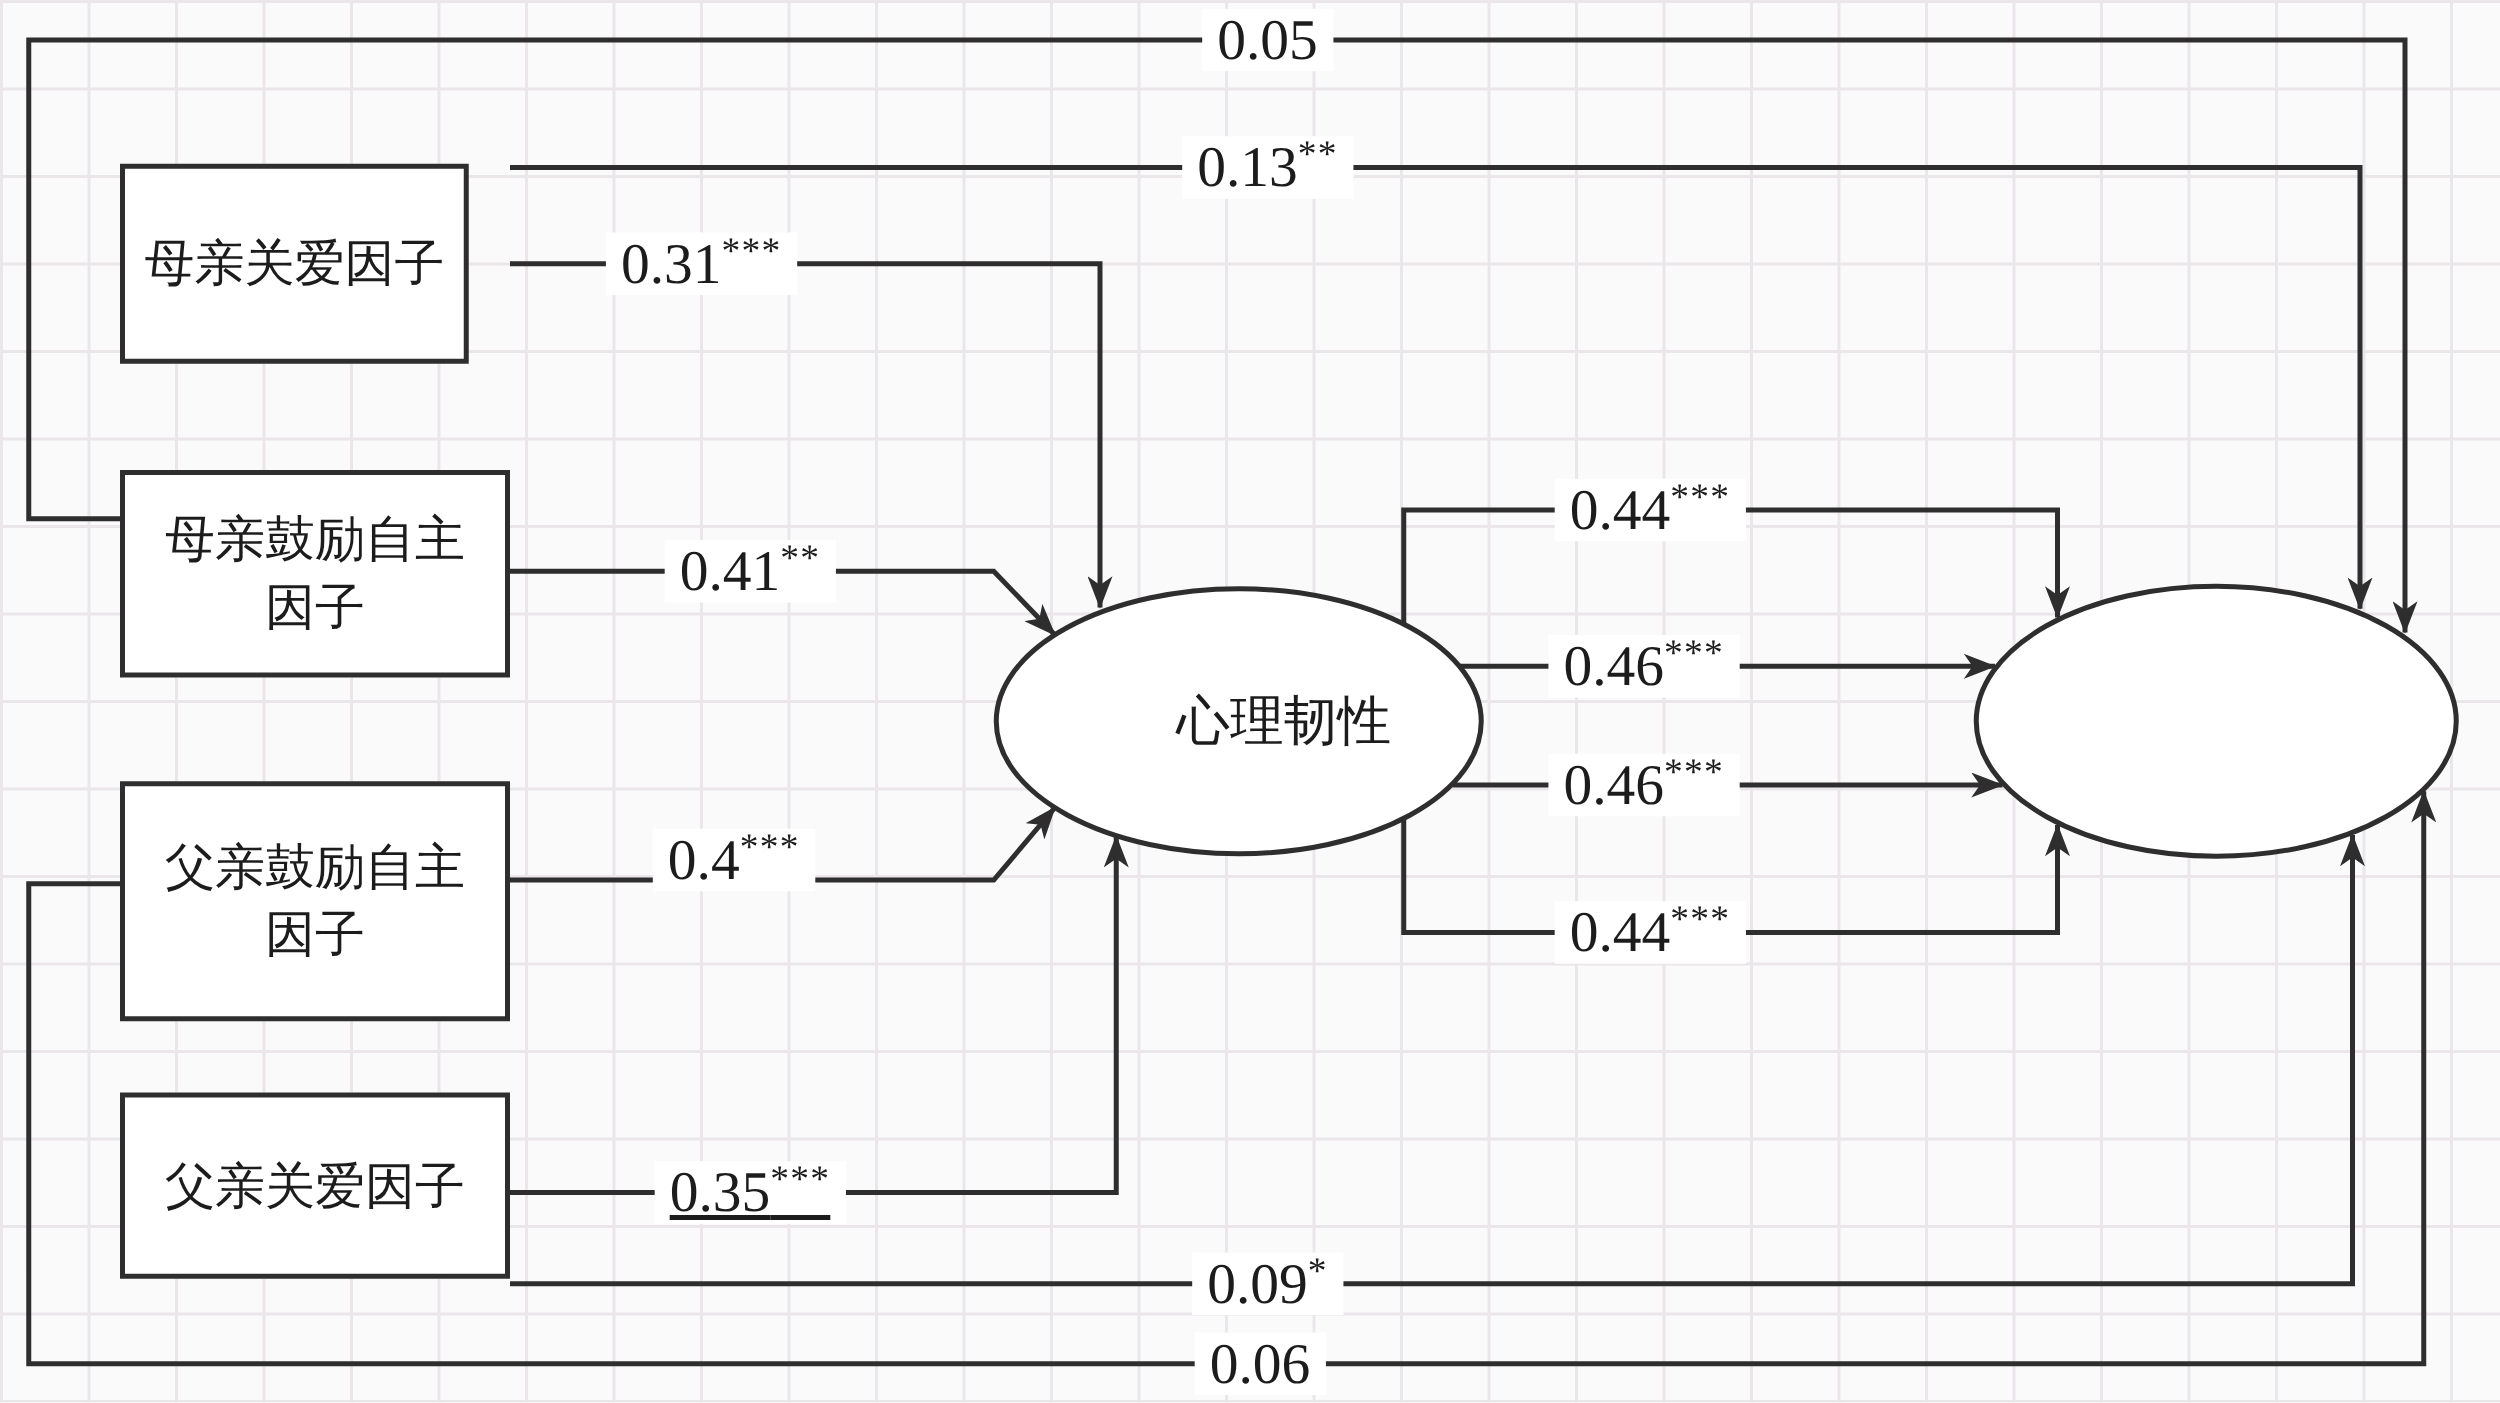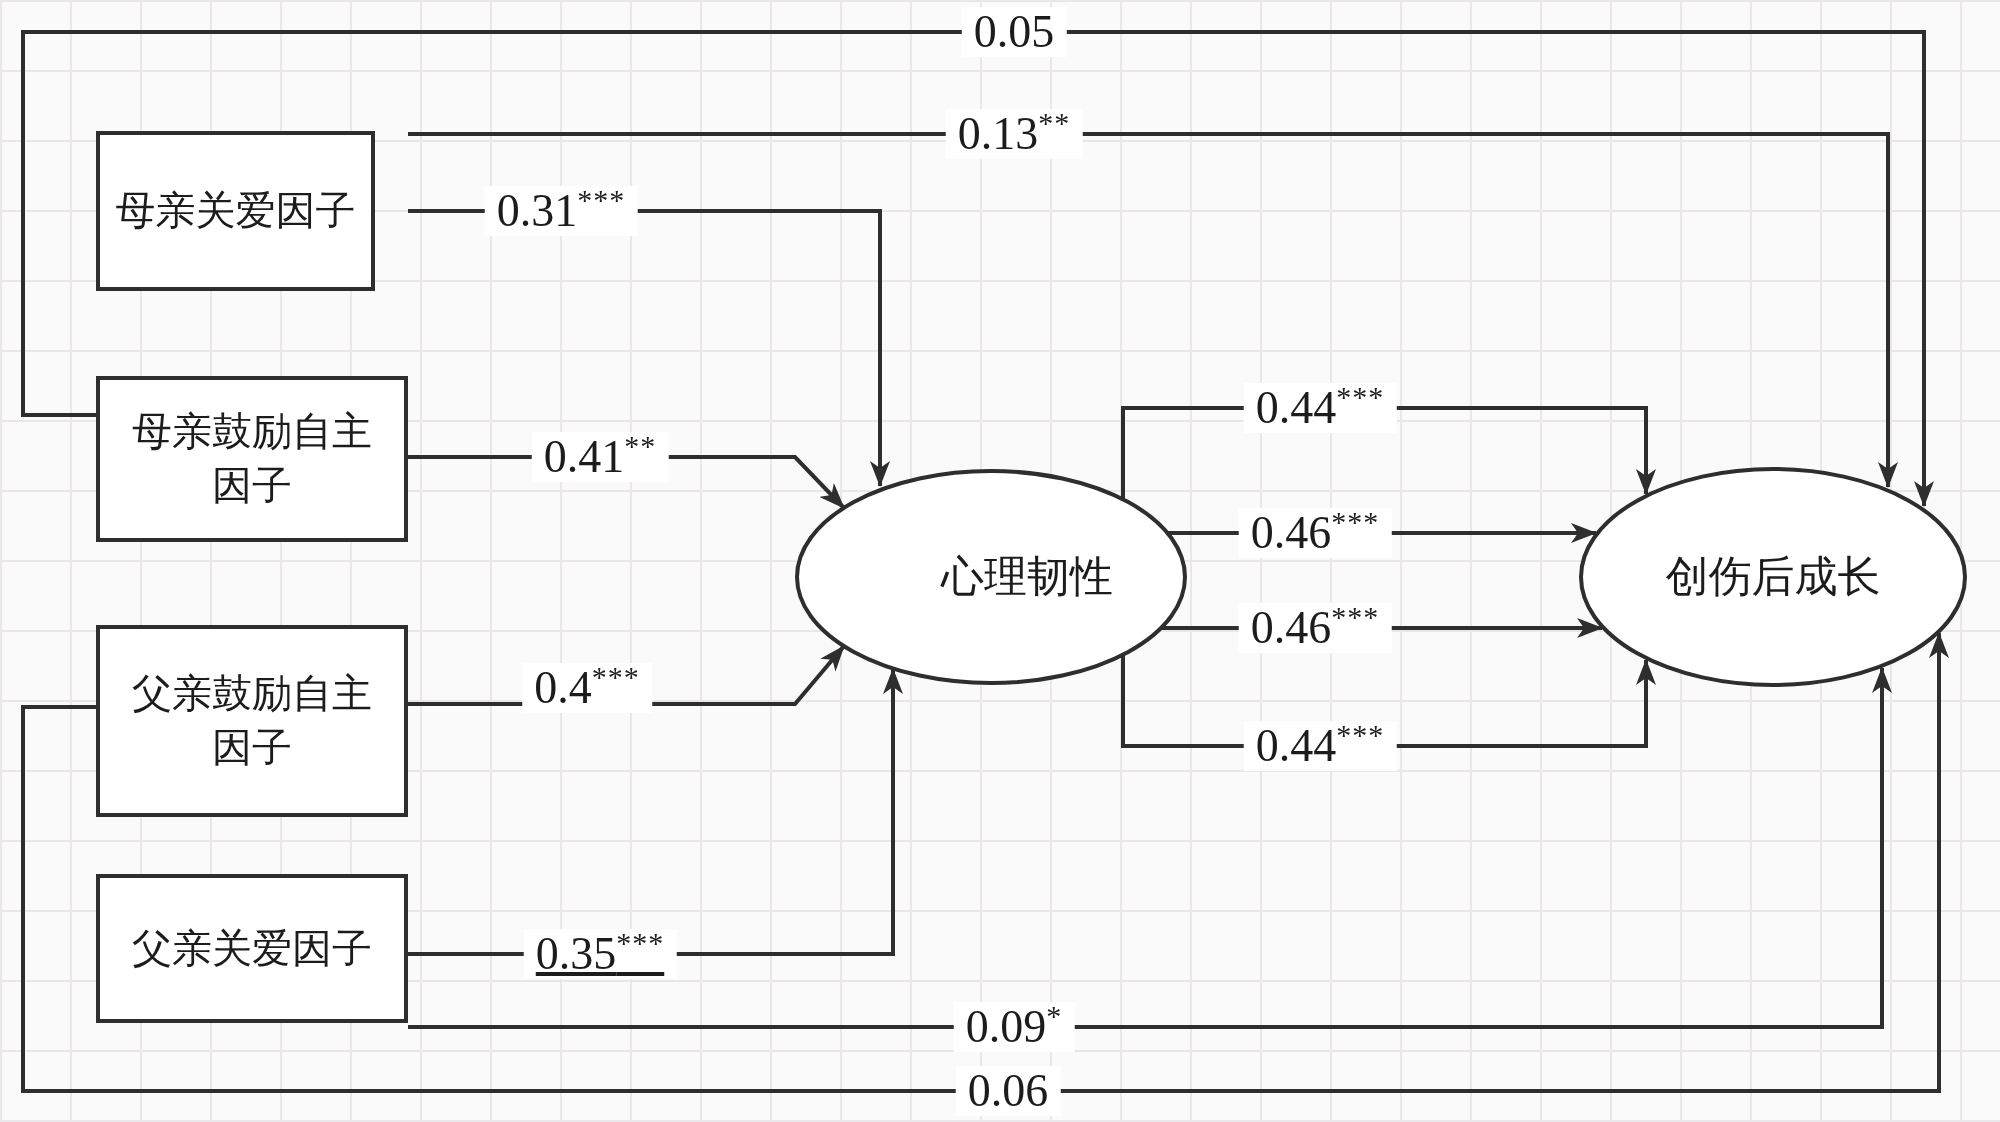--- a/index.html
+++ b/index.html
@@ -95,21 +95,20 @@
   </div>
   <div class="node" style="left:96px; top:625px; width:312px; height:192px;">
     <span>父亲鼓励自主
 因子</span>
   </div>
   <div class="node" style="left:96px; top:874px; width:312px; height:149px;">
     <span>父亲关爱因子</span>
   </div>
 
   <div class="ellipse-label" style="left:991px; top:577px;margin-left:36px;">心理韧性</div>
-  <div class="ellipse-label" style="left:1773px; top:577px;">创伤后成长</div>
 
   <div class="coef" style="left:1014px; top:32px;">
     <span>0.05</span><sup></sup>
   </div>
   <div class="coef" style="left:1014px; top:134px;">
     <span>0.13</span><sup>**</sup>
   </div>
   <div class="coef" style="left:561px; top:211px;">
     <span>0.31</span><sup>***</sup>
   </div>

